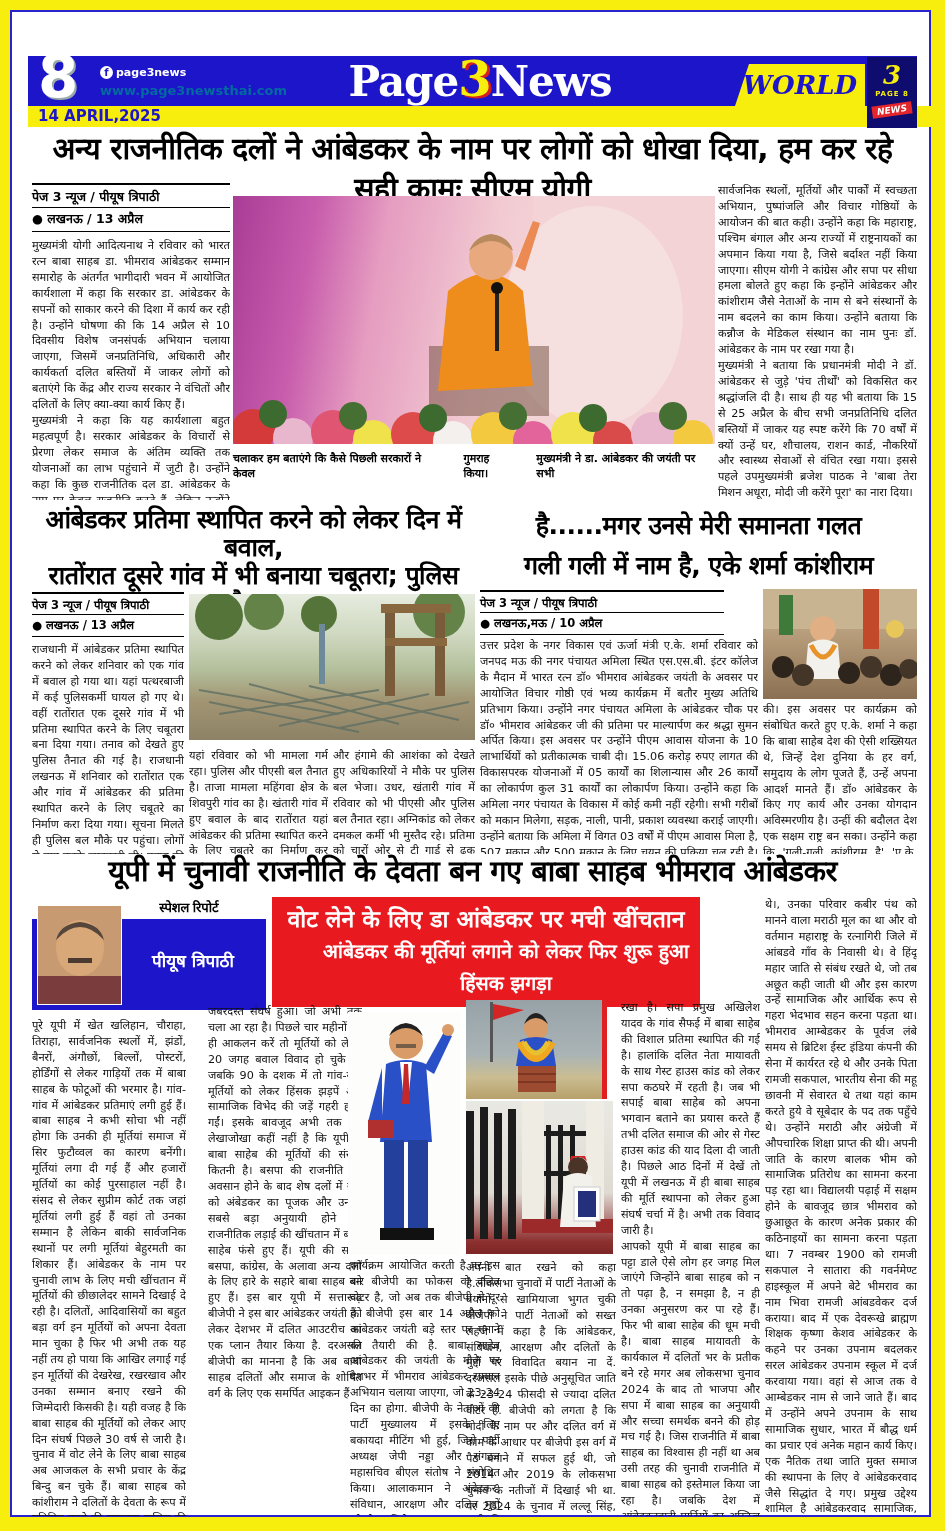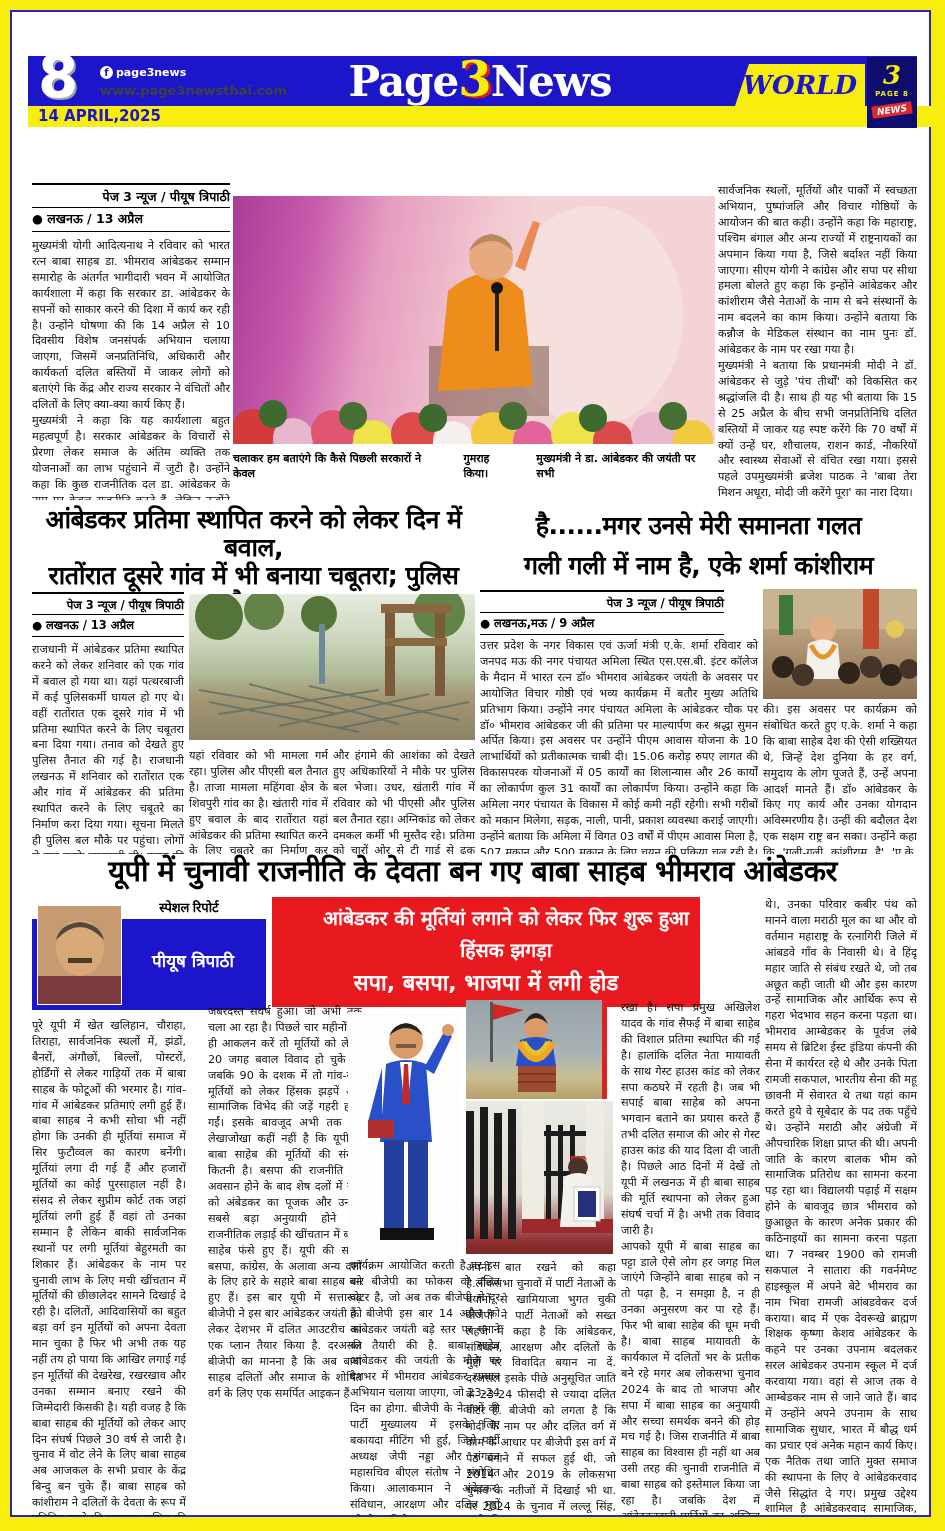--- a/index.html
+++ b/index.html
@@ -11,41 +11,41 @@
 
   
   .hdr-band{left:28px;top:56px;width:889px;height:50px;background:#1d15c9;}
   .hdr-strip{left:28px;top:106px;width:925px;height:21px;background:#f8ee0e;
              color:#1d15c9;font-weight:bold;font-size:15px;line-height:21px;padding-left:10px;}
   .num8{left:38px;top:48px;color:#fff;font-size:58px;font-weight:800;line-height:58px;
         text-shadow:2px 2px 0 #9aa;}
   .fb-line{left:100px;top:66px;color:#fff;font-size:11px;font-weight:bold;}
   .fb-ico{display:inline-block;width:13px;height:13px;border-radius:50%;background:#fff;color:#1d15c9;
           font-size:10px;line-height:13px;text-align:center;font-weight:bold;margin-right:3px;}
-  .web-line{left:100px;top:83px;color:#404040;font-size:13px;font-weight:bold;}
+  .web-line{left:100px;top:83px;color:#0369a1;font-size:13px;font-weight:bold;}
   .masthead{left:290px;top:55px;width:380px;text-align:center;color:#fff;
             font-family:"DejaVu Serif",serif;font-weight:bold;font-size:42px;line-height:48px;
             letter-spacing:-1px;white-space:nowrap;}
   .masthead .m3{color:#f8ee0e;font-size:48px;text-shadow:3px 2px 0 #d52020;}
   .world-band{left:735px;top:64px;width:130px;height:42px;background:#f8ee0e;
               clip-path:polygon(14px 0,100% 0,100% 100%,0 100%);
               color:#1d15c9;font-family:"DejaVu Serif",serif;font-weight:bold;font-size:26px;
               line-height:42px;text-align:center;font-style:italic;}
   .logo-box{left:867px;top:57px;width:50px;height:71px;background:#0e0c6e;text-align:center;}
   .logo-3{color:#f8ee0e;font-family:"DejaVu Serif",serif;font-weight:bold;font-style:italic;
           font-size:26px;line-height:30px;display:block;margin-top:3px;}
   .logo-p3{color:#f8ee0e;font-size:7px;font-weight:bold;display:block;letter-spacing:1px;}
   .logo-news{display:inline-block;background:#e3262c;color:#fff;font-style:italic;font-weight:bold;
              font-size:9px;padding:1px 5px;transform:rotate(-8deg);margin-top:3px;}
 
   
   .headline{font-weight:800;color:#000;text-align:center;letter-spacing:-0.5px;}
   .body-text{font-size:11.2px;line-height:1.42;text-align:justify;color:#111;
              white-space:pre-line;overflow:hidden;}
-  .byline{border-top:2px solid #000;border-bottom:1.5px solid #000;text-align:right;
+  .byline{border-top:2px solid #000;border-bottom:1.5px solid #000;text-align:left;
           font-weight:bold;font-size:12.5px;padding:3px 0 2px;}
   .dateline{border-bottom:1.5px solid #000;font-weight:bold;font-size:12.5px;padding:2px 0 4px;}
   .caption{font-size:11px;font-weight:600;color:#000;}
 
   
   .a1-headline{left:32px;top:129px;width:881px;font-size:30px;line-height:40px;}
   .a1-col1{left:32px;top:183px;width:198px;height:318px;}
   .a1-col2{left:718px;top:183px;width:199px;height:318px;}
   .a1-photo{left:233px;top:196px;width:482px;height:248px;overflow:hidden;}
   .a1-captions{left:233px;top:450px;width:482px;display:flex;justify-content:space-between;gap:19px;}
@@ -115,20 +115,21 @@
   <div class="abs masthead">
     <span>Page</span><span class="m3">3</span><span>News</span>
   </div>
   <div class="abs world-band">WORLD</div>
   <div class="abs logo-box">
     <span class="logo-3">3</span>
     <span class="logo-p3">PAGE 8</span>
     <span class="logo-news">NEWS</span>
   </div>
 
+  <div class="abs headline a1-headline">अन्य राजनीतिक दलों ने आंबेडकर के नाम पर लोगों को धोखा दिया, हम कर रहे सही कामः सीएम योगी</div>
 
   <div class="abs a1-col1">
     <div class="byline">पेज 3 न्यूज /  पीयूष त्रिपाठी</div>
     <div class="dateline">● लखनऊ / 13 अप्रैल</div>
     <div class="body-text" style="margin-top:6px;height:262px;">मुख्यमंत्री योगी आदित्यनाथ ने रविवार को भारत रत्न बाबा साहब डा. भीमराव आंबेडकर सम्मान समारोह के अंतर्गत भागीदारी भवन में आयोजित कार्यशाला में कहा कि सरकार डा. आंबेडकर के सपनों को साकार करने की दिशा में कार्य कर रही है। उन्होंने घोषणा की कि 14 अप्रैल से 10 दिवसीय विशेष जनसंपर्क अभियान चलाया जाएगा, जिसमें जनप्रतिनिधि, अधिकारी और कार्यकर्ता दलित बस्तियों में जाकर लोगों को बताएंगे कि केंद्र और राज्य सरकार ने वंचितों और दलितों के लिए क्या-क्या कार्य किए हैं।
 मुख्यमंत्री ने कहा कि यह कार्यशाला बहुत महत्वपूर्ण है। सरकार आंबेडकर के विचारों से प्रेरणा लेकर समाज के अंतिम व्यक्ति तक योजनाओं का लाभ पहुंचाने में जुटी है। उन्होंने कहा कि कुछ राजनीतिक दल डा. आंबेडकर के नाम पर केवल राजनीति करते हैं, लेकिन उन्होंने हमेशा दलितों का शोषण किया है। मुख्यमंत्री ने जोर दिया कि अब समय आ गया है जब सही तथ्यों को जनता के सामने रखा जाए।
 योगी आदित्यनाथ ने कहा कि पिछले 10 वर्षों में प्रधानमंत्री नरेंद्र मोदी के नेतृत्व में बिना किसी भेदभाव के हर वंचित, हर महिला, हर किसान को सम्मान मिला है। लेकिन हम बार-बार इस सच्चाई को लोगों तक पहुंचा नहीं पा रहे हैं। यही वजह है कि 10 दिन तक अभियान</div>
   </div>
 
   <div class="abs a1-photo ph-main">
@@ -210,21 +211,21 @@
   </div>
   <div class="abs a2-below-left body-text">यहां रविवार को भी मामला गर्म रहा। पुलिस और पीएसी बल तैनात है। ताजा मामला महिंगवा क्षेत्र के शिवपुरी गांव का है। खंतारी गांव में हुए बवाल के बाद रातोंरात यहां आंबेडकर की प्रतिमा स्थापित करने के लिए चबूतरे का निर्माण कर दिया गया। जानकारी मिली तो मामले की गंभीरता</div>
   <div class="abs a2-below-right body-text">और हंगामे की आशंका को देखते हुए अधिकारियों ने मौके पर पुलिस बल भेजा। उधर, खंतारी गांव में रविवार को भी पीएसी और पुलिस बल तैनात रहा। अग्निकांड को लेकर दमकल कर्मी भी मुस्तैद रहे। प्रतिमा को चारों ओर से ट्री गार्ड से ढक दिया गया है।</div>
 
   <div class="abs headline a3-headline">
     <div>है......मगर उनसे मेरी समानता गलत</div>
     <div>गली गली में नाम है, एके शर्मा कांशीराम</div>
   </div>
   <div class="abs a3-byline">
     <div class="byline" style="font-size:11.5px;">पेज 3 न्यूज /  पीयूष त्रिपाठी</div>
-    <div class="dateline" style="font-size:11.5px;">● लखनऊ,मऊ / 9 अप्रैल</div>
+    <div class="dateline" style="font-size:11.5px;">● लखनऊ,मऊ / 10 अप्रैल</div>
   </div>
   <div class="abs a3-colmain body-text">उत्तर प्रदेश के नगर विकास एवं ऊर्जा मंत्री ए.के. शर्मा रविवार को जनपद मऊ की नगर पंचायत अमिला स्थित एस.एस.बी. इंटर कॉलेज के मैदान में भारत रत्न डॉ० भीमराव आंबेडकर जयंती के अवसर पर आयोजित विचार गोष्ठी एवं भव्य कार्यक्रम में बतौर मुख्य अतिथि प्रतिभाग किया। उन्होंने नगर पंचायत अमिला के आंबेडकर चौक पर डॉ० भीमराव आंबेडकर जी की प्रतिमा पर माल्यार्पण कर श्रद्धा सुमन अर्पित किया। इस अवसर पर उन्होंने पीएम आवास योजना के 10 लाभार्थियों को प्रतीकात्मक चाबी दी। 15.06 करोड़ रुपए लागत की विकासपरक योजनाओं में 05 कार्यों का शिलान्यास और 26 कार्यों का लोकार्पण कुल 31 कार्यों का लोकार्पण किया। उन्होंने कहा कि अमिला नगर पंचायत के विकास में कोई कमी नहीं रहेगी। सभी गरीबों को मकान मिलेगा, सड़क, नाली, पानी, प्रकाश व्यवस्था कराई जाएगी। उन्होंने बताया कि अमिला में विगत 03 वर्षों में पीएम आवास मिला है, 507 मकान और 500 मकान के लिए चयन की प्रक्रिया चल रही है। इस प्रकार कुल 2000 से ज्यादा मकान यहां के गरीबों को मिलने जा रहे हैं। उन्होंने कार्यक्रम में उपस्थित गणमान्यजनों, क्षेत्रवासियों को बाबा साहेब द्वारा स्थापित सामाजिक न्याय, समरसता और समानता के लिए, एवं उनके कार्यों को बताया और प्रशंसा</div>
 
   <div class="abs a3-photo ph-crowd">
     <svg width="154" height="110" viewBox="0 0 154 110">
       <rect x="0" y="0" width="154" height="40" fill="#c9b491"></rect>
       <rect x="100" y="0" width="16" height="60" fill="#c24a2a"></rect>
       <rect x="16" y="6" width="14" height="40" fill="#3f7a3a"></rect>
       <circle cx="60" cy="40" r="13" fill="#e0b084"></circle>
       <path d="M45 55 Q60 46 75 55 L78 90 L42 90 Z" fill="#f3f1ec"></path>
@@ -250,20 +251,21 @@
         <rect x="0" y="70" width="83" height="28" fill="#7a3c3c"></rect>
         <ellipse cx="42" cy="42" rx="24" ry="28" fill="#d9a878"></ellipse>
         <path d="M18 34 Q42 8 66 34 Q62 18 42 16 Q22 18 18 34" fill="#55453a"></path>
         <rect x="30" y="52" width="24" height="5" fill="#4a3a30"></rect>
       </svg>
     </div>
     <div class="sr-name">पीयूष त्रिपाठी</div>
   </div>
 
   <div class="abs red-box">
+    <div class="r1">वोट लेने के लिए डा आंबेडकर पर मची खींचतान</div>
     <div class="r2">आंबेडकर की मूर्तियां लगाने को लेकर फिर शुरू हुआ हिंसक झगड़ा</div>
     <div class="r3">सपा, बसपा, भाजपा में लगी होड</div>
   </div>
 
   <div class="abs a4-col6 body-text">थे।, उनका परिवार कबीर पंथ को मानने वाला मराठी मूल का था और वो वर्तमान महाराष्ट्र के रत्नागिरी जिले में आंबडवे गाँव के निवासी थे। वे हिंदू महार जाति से संबंध रखते थे, जो तब अछूत कही जाती थी और इस कारण उन्हें सामाजिक और आर्थिक रूप से गहरा भेदभाव सहन करना पड़ता था। भीमराव आम्बेडकर के पूर्वज लंबे समय से ब्रिटिश ईस्ट इंडिया कंपनी की सेना में कार्यरत रहे थे और उनके पिता रामजी सकपाल, भारतीय सेना की महू छावनी में सेवारत थे तथा यहां काम करते हुये वे सूबेदार के पद तक पहुँचे थे। उन्होंने मराठी और अंग्रेजी में औपचारिक शिक्षा प्राप्त की थी। अपनी जाति के कारण बालक भीम को सामाजिक प्रतिरोध का सामना करना पड़ रहा था। विद्यालयी पढ़ाई में सक्षम होने के बावजूद छात्र भीमराव को छुआछूत के कारण अनेक प्रकार की कठिनाइयों का सामना करना पड़ता था। 7 नवम्बर 1900 को रामजी सकपाल ने सातारा की गवर्नमेण्ट हाइस्कूल में अपने बेटे भीमराव का नाम भिवा रामजी आंबडवेकर दर्ज कराया। बाद में एक देवरूखे ब्राह्मण शिक्षक कृष्णा केशव आंबेडकर के कहने पर उनका उपनाम बदलकर सरल आंबेडकर उपनाम स्कूल में दर्ज करवाया गया। वहां से आज तक वे आम्बेडकर नाम से जाने जाते हैं। बाद में उन्होंने अपने उपनाम के साथ सामाजिक सुधार, भारत में बौद्ध धर्म का प्रचार एवं अनेक महान कार्य किए। एक नैतिक तथा जाति मुक्त समाज की स्थापना के लिए वे आंबेडकरवाद जैसे सिद्धांत दे गए। प्रमुख उद्देश्य शामिल है आंबेडकरवाद सामाजिक, राजनीतिक तथा धार्मिक विचारधारा हैं।</div>
   <div class="abs a4-col1 body-text">पूरे यूपी में खेत खलिहान, चौराहा, तिराहा, सार्वजनिक स्थलों में, झंडों, बैनरों, अंगौछों, बिल्लों, पोस्टरों, होर्डिंगों से लेकर गाड़ियों तक में बाबा साहब के फोटूओं की भरमार है। गांव- गांव में आंबेडकर प्रतिमाएं लगी हुई हैं। बाबा साहब ने कभी सोचा भी नहीं होगा कि उनकी ही मूर्तियां समाज में सिर फुटौव्वल का कारण बनेंगी। मूर्तियां लगा दी गई हैं और हजारों मूर्तियों का कोई पुरसाहाल नहीं है। संसद से लेकर सुप्रीम कोर्ट तक जहां मूर्तियां लगी हुई हैं वहां तो उनका सम्मान है लेकिन बाकी सार्वजनिक स्थानों पर लगी मूर्तियां बेहुरमती का शिकार हैं। आंबेडकर के नाम पर चुनावी लाभ के लिए मची खींचतान में मूर्तियों की छीछालेदर सामने दिखाई दे रही है। दलितों, आदिवासियों का बहुत बड़ा वर्ग इन मूर्तियों को अपना देवता मान चुका है फिर भी अभी तक यह नहीं तय हो पाया कि आखिर लगाई गई इन मूर्तियों की देखरेख, रखरखाव और उनका सम्मान बनाए रखने की जिम्मेदारी किसकी है। यही वजह है कि बाबा साहब की मूर्तियों को लेकर आए दिन संघर्ष पिछले 30 वर्ष से जारी है। चुनाव में वोट लेने के लिए बाबा साहब अब आजकल के सभी प्रचार के केंद्र बिन्दु बन चुके हैं। बाबा साहब को कांशीराम ने दलितों के देवता के रूप में प्रतिष्ठित करने की सफलता हासिल की है। जब एक ऐसा नाम है जो अब राजनीति के सिरमौर का प्रमुख सितारा बन गया है जिसके इर्द-गिर्द उत्तर भारत की राजनीतिक दल चक्कर काट रहे हैं और जिनकी दो फसलें पकने के लिए हुई हैं। उस प्रथा के बाद से दलित नेता कांशीराम की प्रयोगशाला बने उप्र की राजनीति मायावती के मुख्यमंत्री बनने के बाद से डा भीमराव आंबेडकर एक क्रेडिट हो गई थी। यूपी की सरकारें व 60 हजार ग्राम पंचायतों में बाबा साहब की प्रतिमाएं लगवाई गई थीं। जिनको लेकर</div>
   <div class="abs a4-col2 body-text">जबरदस्त संघर्ष हुआ। जो अभी तक चला आ रहा है। पिछले चार महीनों का ही आकलन करें तो मूर्तियों को लेकर 20 जगह बवाल विवाद हो चुके हैं। जबकि 90 के दशक में तो गांव-गांव मूर्तियों को लेकर हिंसक झड़पें और सामाजिक विभेद की जड़ें गहरी होती गईं। इसके बावजूद अभी तक यह लेखाजोखा कहीं नहीं है कि यूपी में बाबा साहेब की मूर्तियों की संख्या कितनी है। बसपा की राजनीति का अवसान होने के बाद शेष दलों में खुद को अंबेडकर का पूजक और उनका सबसे बड़ा अनुयायी होने की राजनीतिक लड़ाई की खींचतान में बाबा साहेब फंसे हुए हैं। यूपी की सपा, बसपा, कांग्रेस, के अलावा अन्य दलों के लिए हारे के सहारे बाबा साहब बने हुए हैं। इस बार यूपी में सत्तारूढ़ बीजेपी ने इस बार आंबेडकर जयंती को लेकर देशभर में दलित आउटरीच का एक प्लान तैयार किया है. दरअसल बीजेपी का मानना है कि अब बाबा साहब दलितों और समाज के शोषित वर्ग के लिए एक समर्पित आइकन हैं</div>
 
   <div class="abs statue-img">
     <svg width="112" height="243" viewBox="0 0 112 243">

